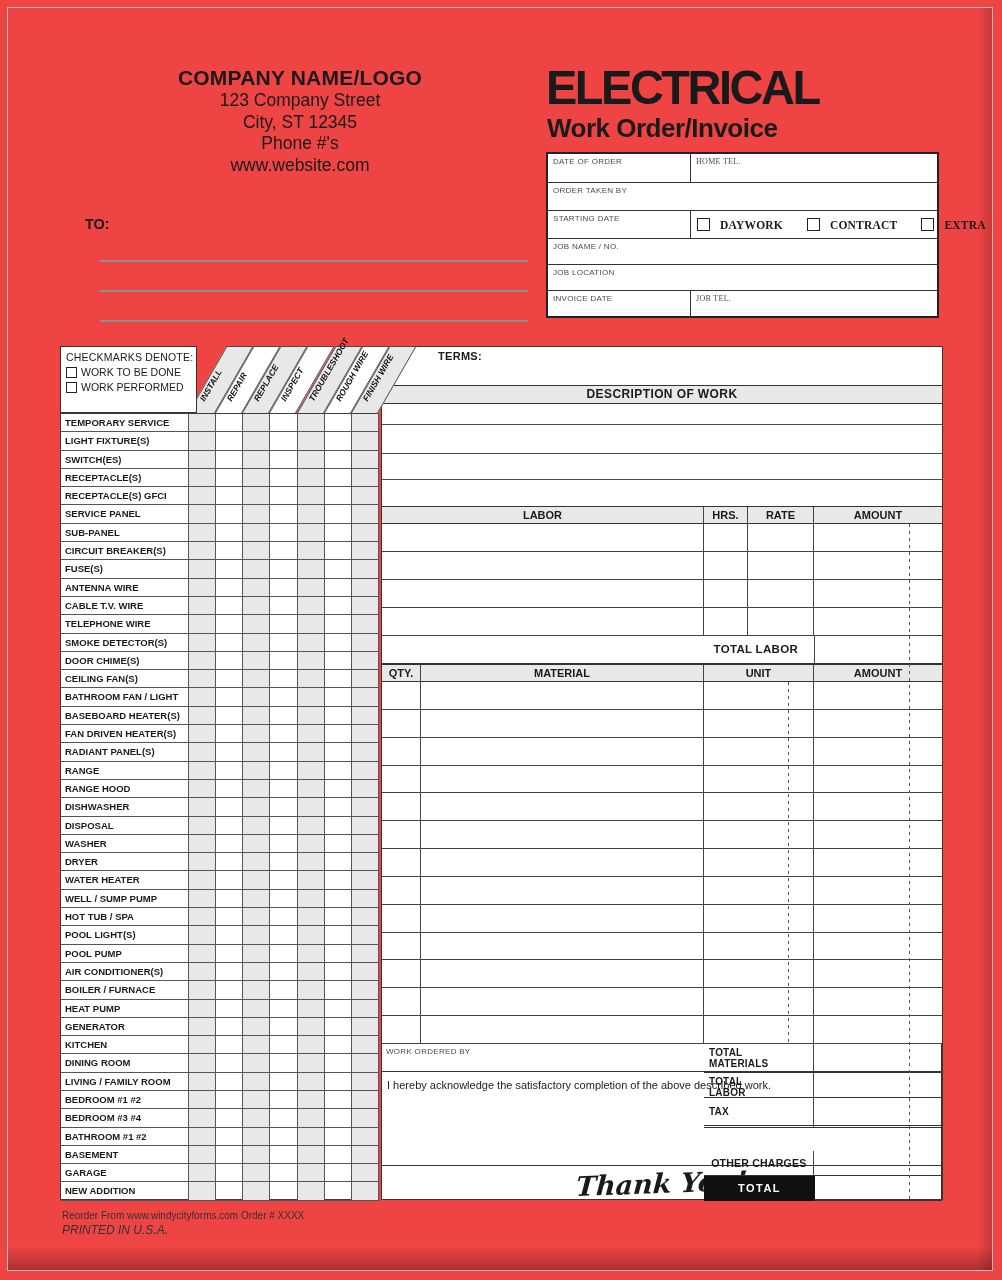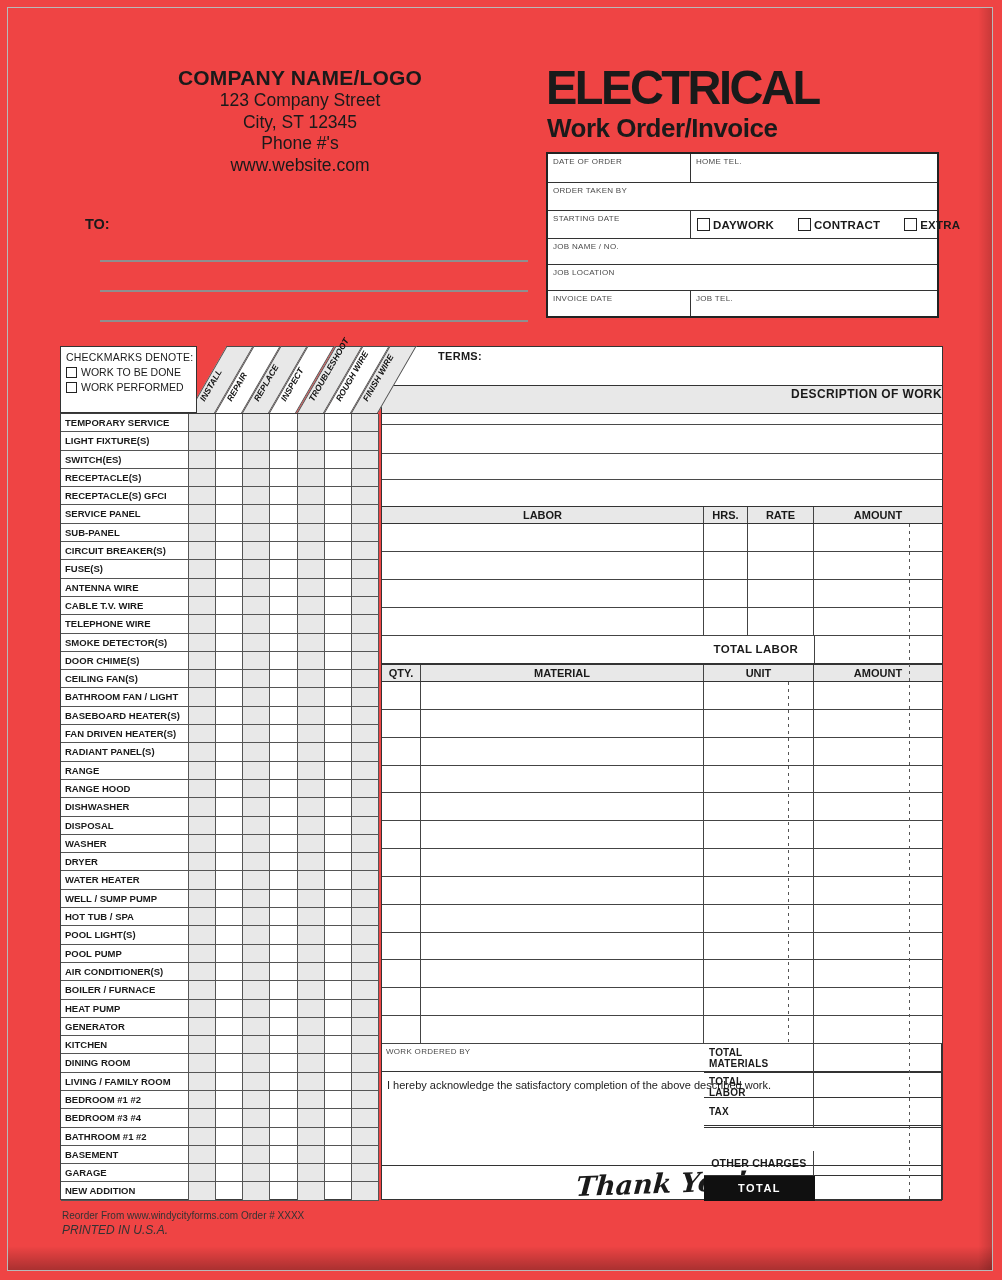--- a/index.html
+++ b/index.html
@@ -17,24 +17,24 @@
   #company .co-name { font-size:21px; font-weight:bold; letter-spacing:0.2px; }
   #company .co-line { font-size:17.5px; line-height:21.5px; }
   #main-title { left:546px; top:58px; width:400px; font-size:47px; font-weight:bold; letter-spacing:-2.5px; transform:scaleY(1.04); transform-origin:left top; }
   #sub-title { left:547px; top:113px; width:400px; font-size:26px; font-weight:bold; letter-spacing:-0.5px; }
 
   
   #info-box { left:546px; top:152px; width:393px; height:166px; border:2px solid #222; background:#fff; }
   .info-row { position:absolute; left:0; width:100%; border-top:1px solid #333; }
   .info-row.first { border-top:none; }
   .info-cell { position:absolute; top:0; height:100%; }
-  .cell-split { border-left:1px solid #333; }
+  .cell-split { border-left:1px solid #333;font-family:Liberation Serif, serif; }
   .info-label { font-size:8px; color:#4a4a4a; letter-spacing:0.3px; padding:3px 0 0 5px; display:block; }
   .cbx-group { display:flex; align-items:center; gap:24px; height:100%; padding-left:6px; }
-  .cbx-item { display:flex; align-items:center; gap:3px; }
+  .cbx-item { display:flex; align-items:center; gap:10px; }
   .cbx-box { width:13px; height:13px; border:1.5px solid #222; background:#fff; display:inline-block; }
   .cbx-label { font-size:11.5px; font-weight:bold; letter-spacing:0.2px; }
 
   
   #to-label { left:85px; top:216px; font-size:14.5px; font-weight:bold; }
   .to-line { position:absolute; left:100px; width:428px; height:2px; background:#8f8f8f; }
 
   
   #ckd-box { left:60px; top:346px; width:137px; height:67px; border:1px solid #333; background:#fff; z-index:6; padding:4px 0 0 5px; }
   #ckd-box .ckd-title { font-size:10.5px; letter-spacing:0.2px; margin-bottom:3px; }
@@ -51,21 +51,21 @@
   #checklist { left:60px; top:413px; width:318px; height:787px; display:grid; grid-template-columns:128px repeat(7, 27.143px); grid-auto-rows:18.3px; border:1px solid #3c3c3c; background:#fff; z-index:2; }
   .cl-label { border-right:1px solid #555; border-bottom:1px solid #555; font-size:9.5px; font-weight:bold; line-height:17px; padding-left:4px; white-space:nowrap; overflow:hidden; }
   .cl-cell { border-right:1px solid #555; border-bottom:1px solid #555; }
   .cl-cell.shade { background:#e8e8e8; }
 
   
   #right-region { left:381px; top:346px; width:562px; height:854px; border:1px solid #333; background:#fff; z-index:1; }
   #right-region .rr { position:absolute; left:0; width:560px; }
   #terms-box { top:0; height:38px; }
   #terms-label { position:absolute; left:56px; top:3px; font-size:11px; font-weight:bold; letter-spacing:0.3px; }
-  #desc-band { top:38px; height:29px; background:#e8e8e8; border-top:1px solid #333; border-bottom:1px solid #333; text-align:right; font-size:12px; font-weight:bold; letter-spacing:0.4px; line-height:17px; }
+  #desc-band { top:38px; height:19px; background:#e8e8e8; border-top:1px solid #333; border-bottom:1px solid #333; text-align:center; font-size:12px; font-weight:bold; letter-spacing:0.4px; line-height:17px; }
   .desc-line { position:absolute; left:0; width:560px; height:1px; background:#4a4a4a; }
 
   .band { background:#e8e8e8; border-top:1px solid #333; border-bottom:1px solid #333; display:grid; font-weight:bold; }
   .band div { text-align:center; font-size:11px; line-height:16px; border-right:1px solid #444; }
   .band div:last-child { border-right:none; }
   #labor-head { top:159px; height:18px; grid-template-columns:322px 44px 66px 128px; }
   #mat-head { top:317px; height:18px; grid-template-columns:39px 283px 110px 128px; }
 
   #labor-rows { top:177px; height:112px; display:grid; grid-template-columns:322px 44px 66px 128px; grid-auto-rows:28px; }
   #labor-rows div { border-right:1px solid #444; border-bottom:1px solid #444; }

